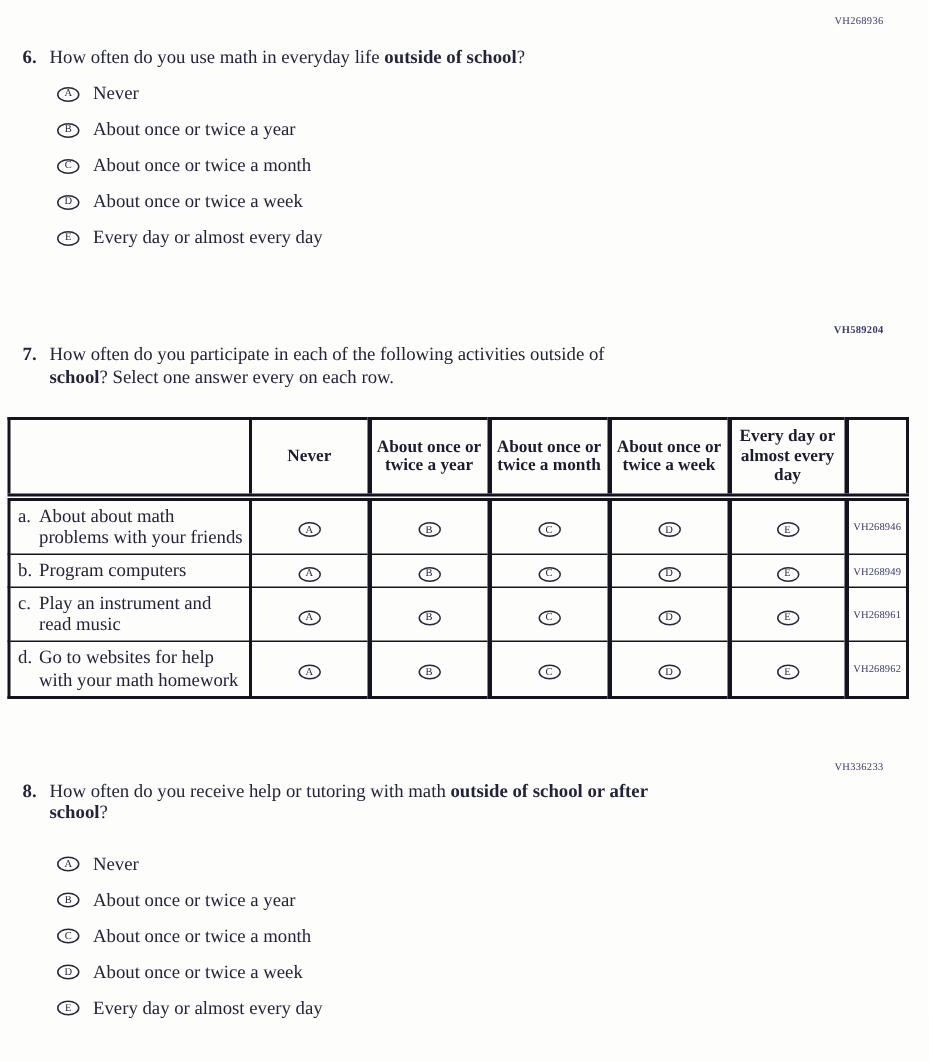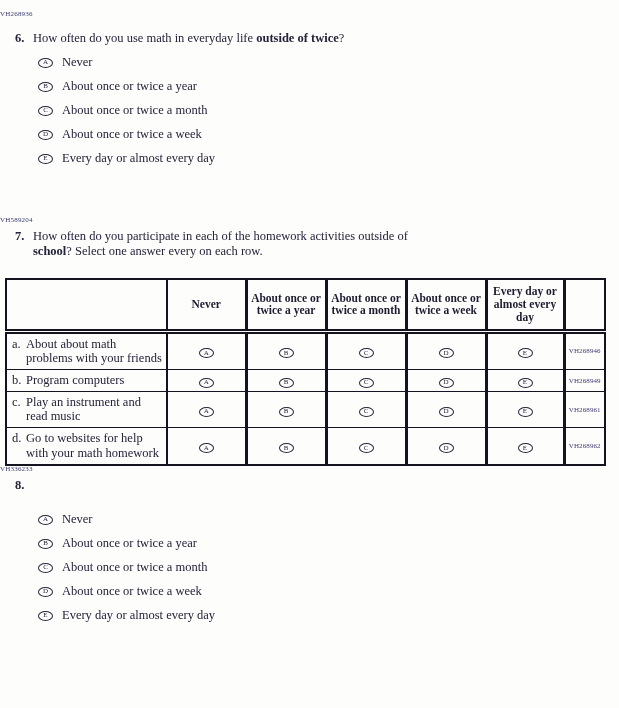--- a/index.html
+++ b/index.html
@@ -9,28 +9,29 @@
     background: #fdfdfc;
     font-family: "Liberation Serif", serif;
     color: #23233a;
     font-size: 12.5px;
     overflow: hidden;
     position: relative;
   }
   .vh-code {
     font-size: 7px;
     color: #3c3c70;
+    text-align: right;
     padding-right: 30px;
     line-height: 1;
     letter-spacing: 0.2px;
     font-family: "Liberation Serif", serif;
   }
   .vh-code.c1 { padding-top: 11px; }
-  .vh-code.c2 { margin-top: 52px; }
-  .vh-code.c3 { }
+  .vh-code.c2 { margin-top: 52px; font-weight: bold; }
+  .vh-code.c3 { margin-top: 42px; }
   .question { display: flex; margin: 0 20px 0 15px; line-height: 1.15; }
   .question .qnum { font-weight: 700; min-width: 18px; flex: 0 0 18px; }
   .q6 .question { margin-top: 13px; }
   .q7 .question { margin-top: 5px; }
   .q8 .question { margin-top: 5px; }
   .opts { margin-left: 38px; }
   .opts.q6o { margin-top: 9px; }
   .opts.q8o { margin-top: 21px; }
   .opt { display: flex; align-items: center; height: 13.5px; margin-top: 10.5px; }
   .bubble {
@@ -68,21 +69,21 @@
 </style>
 </head>
 <body>
 
 <div class="page">
 
   <section class="q6">
     <div class="vh-code c1">VH268936</div>
     <div class="question">
       <span class="qnum">6.</span>
-      <span class="qtext"><span>How often do you use math in everyday life </span><span style="font-weight: 700;">outside of twice</span><span>?</span></span>
+      <span class="qtext"><span>How often do you use math in everyday life </span><span style="font-weight: 700;">outside of school</span><span>?</span></span>
     </div>
     <div class="opts q6o">
       <div class="opt">
         <span class="bubble">A</span>
         <span class="opt-label">Never</span>
       </div>
       <div class="opt">
         <span class="bubble">B</span>
         <span class="opt-label">About once or twice a year</span>
       </div>
@@ -98,21 +99,21 @@
         <span class="bubble">E</span>
         <span class="opt-label">Every day or almost every day</span>
       </div>
     </div>
   </section>
 
   <section class="q7">
     <div class="vh-code c2">VH589204</div>
     <div class="question">
       <span class="qnum">7.</span>
-      <span class="qtext"><span>How often do you participate in each of the homework activities </span><span style="font-weight: 400;">outside of</span><br><span style="font-weight: 700;">school</span><span>? Select </span><span style="font-weight: 400;">one</span><span> answer every on each row.</span></span>
+      <span class="qtext"><span>How often do you participate in each of the following activities </span><span style="font-weight: 400;">outside of</span><br><span style="font-weight: 700;">school</span><span>? Select </span><span style="font-weight: 400;">one</span><span> answer every on each row.</span></span>
     </div>
 
     <table class="qtable">
       <colgroup>
         <col style="width:161px">
           <col style="width:79px">
           <col style="width:80px">
         <col style="width:80px">
           <col style="width:80px">
           <col style="width:78px">
@@ -187,20 +188,21 @@
           <td class="code-cell">VH268962</td>
         </tr>
       </tbody>
     </table>
   </section>
 
   <section class="q8">
     <div class="vh-code c3">VH336233</div>
     <div class="question">
       <span class="qnum">8.</span>
+      <span class="qtext"><span>How often do you receive help or tutoring with math </span><span style="font-weight: 700;">outside of school or after</span><br><span style="font-weight: 700;">school</span><span>?</span></span>
     </div>
     <div class="opts q8o">
       <div class="opt">
         <span class="bubble">A</span>
         <span class="opt-label">Never</span>
       </div>
       <div class="opt">
         <span class="bubble">B</span>
         <span class="opt-label">About once or twice a year</span>
       </div>

